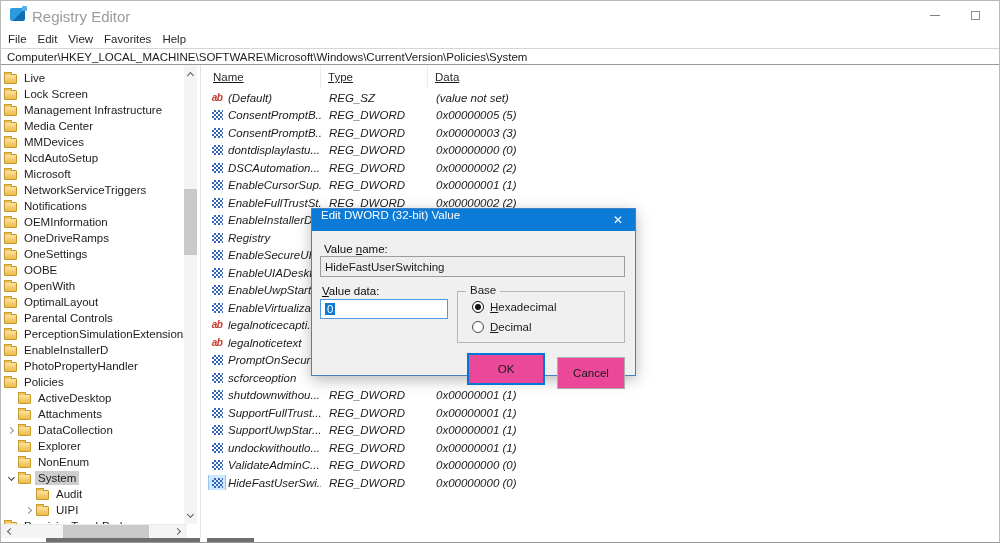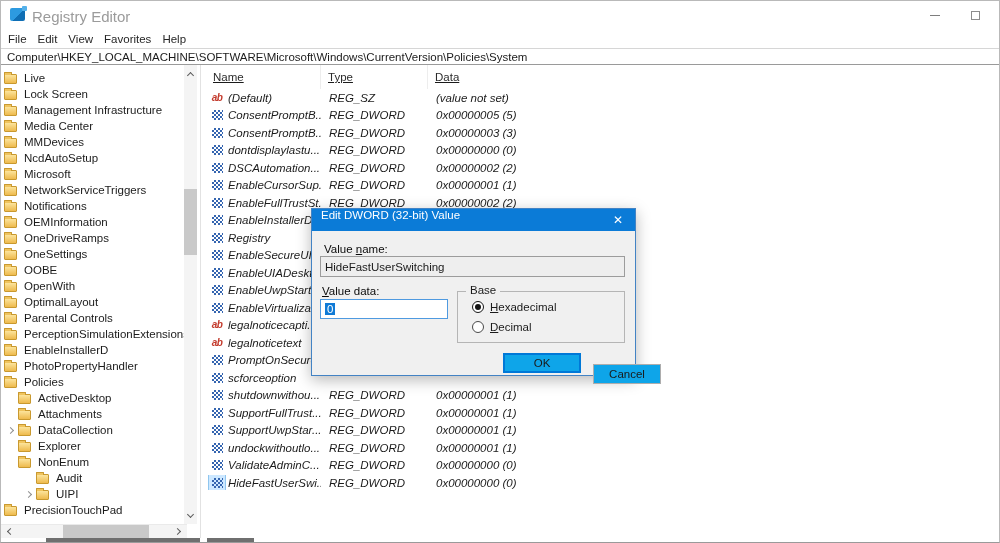--- a/index.html
+++ b/index.html
@@ -103,22 +103,22 @@
   .textbox.focused { border:1px solid #4f9ae0; }
   .sel-text { background:#0f7ad6; color:#fff; padding:0 2px; }
   .groupbox { position:absolute; border:1px solid #b5b5b5; }
   .group-label { position:absolute; top:-8px; left:8px; background:#f0f0f0; padding:0 4px; }
   .radio-row { position:absolute; left:14px; display:flex; align-items:center; }
   .radio { position:relative; width:12px; height:12px; border:1px solid #4a4a4a; border-radius:50%;
     background:#fff; flex:none; margin-right:6px; }
   .radio.checked { border-color:#161616; }
   .radio.checked::after { content:""; position:absolute; left:2px; top:2px; right:2px; bottom:2px;
     background:#141414; border-radius:50%; }
-  .btn { position:absolute; height:20px; background:#0ea5e9; border:1px solid #adadad;
-    display:flex; align-items:center; justify-content:center; color:#1a1a1a;margin-left:36px; }
+  .btn { position:absolute; height:32px; background:#ec4899; border:1px solid #adadad;
+    display:flex; align-items:center; justify-content:center; color:#1a1a1a; }
   .btn.default { border-color:#0078d7; box-shadow:inset 0 0 0 1px #0078d7; }
 
   
   .bottom-dark { position:absolute; bottom:0; height:4px; background:#6f6f6f; z-index:2; }
   .bd1 { left:45px; width:154px; } .bd2 { left:206px; width:47px; }
 </style>
 </head>
 <body>
 
 <div class="window">
@@ -303,20 +303,27 @@
   </div>
 
   <div class="tree-item">
     <span class="chev-box" style="margin-left: 3px;">
               <span class="chev none"></span>
             </span>
     <span class="folder"></span>
     <span class="t-label">NonEnum</span>
   </div>
 
+  <div class="tree-item selected">
+    <span class="chev-box" style="margin-left: 3px;">
+              <span class="chev expanded"></span>
+            </span>
+    <span class="folder"></span>
+    <span class="t-label">System</span>
+  </div>
 
   <div class="tree-item">
     <span class="chev-box" style="margin-left: 21px;">
               <span class="chev none"></span>
             </span>
     <span class="folder"></span>
     <span class="t-label">Audit</span>
   </div>
 
   <div class="tree-item">
@@ -639,18 +646,18 @@
         <span class="radio checked"></span>
         <span><span class="accel">H</span><span>exadecimal</span></span>
       </div>
       <div class="radio-row" style="top:29px;">
         <span class="radio"></span>
         <span><span class="accel">D</span><span>ecimal</span></span>
       </div>
     </div>
 
     <div class="btn default" style="left:155px; top:144px; width:78px;">OK</div>
-    <div class="btn" style="left:245px; top:155px; width:68px;">Cancel</div>
+    <div class="btn" style="left:245px; top:148px; width:68px;">Cancel</div>
   </div>
 
   <div class="bottom-dark bd1"></div>
   <div class="bottom-dark bd2"></div>
 </div>
 
 </body></html>

